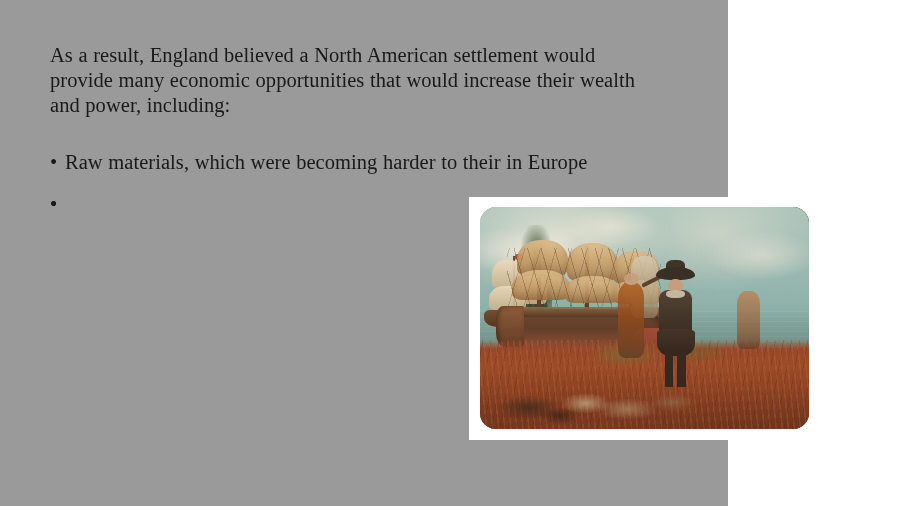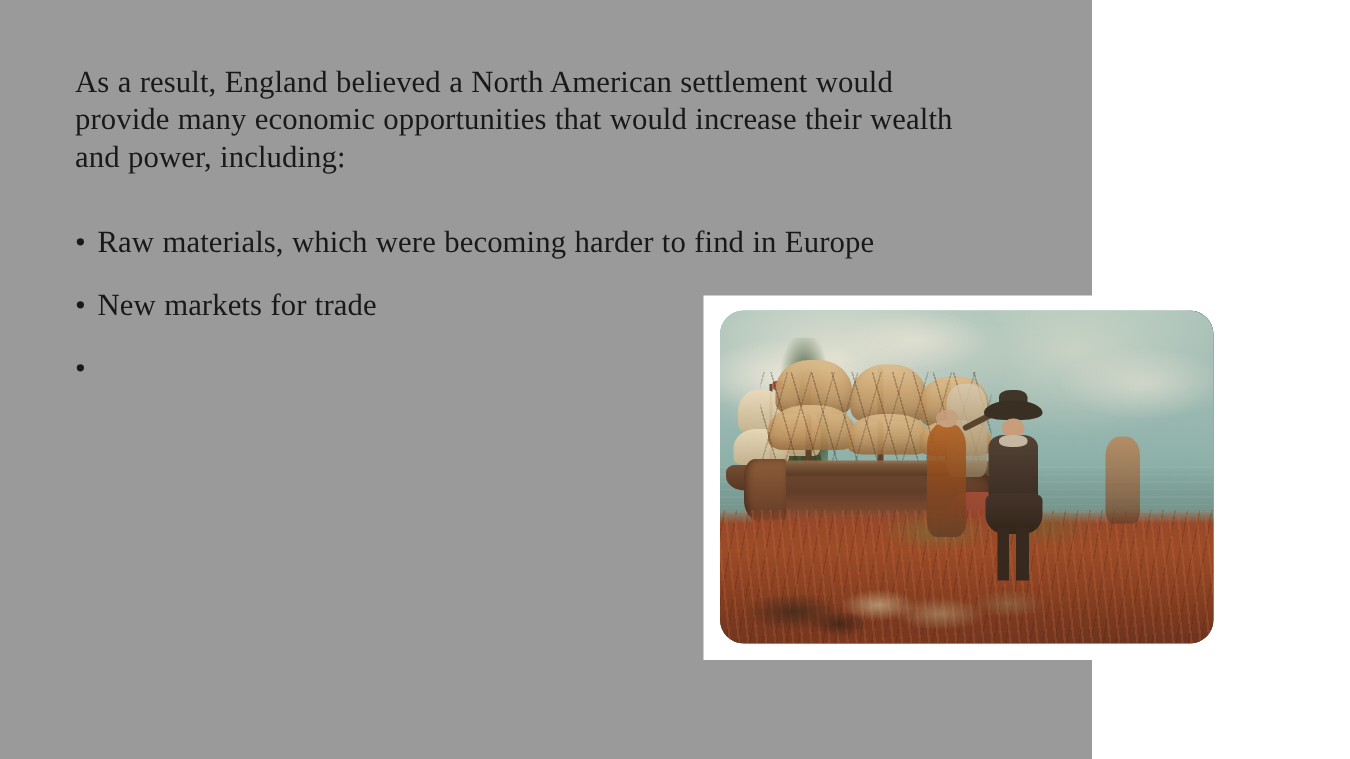--- a/index.html
+++ b/index.html
@@ -436,25 +436,24 @@
 
 <div id="slide">
 
   <div id="text-block">
 
     <p id="intro-paragraph">As a result, England believed a North American settlement would provide many economic opportunities that would increase their wealth and power, including:</p>
 
     <ul id="bullet-list">
       <li id="bullet-item-0">
         <span class="bullet-glyph">•</span>
-        <span>Raw materials, which were becoming harder to find in Europe</span>
+        <span>Raw materials, which were becoming harder to their in Europe</span>
       </li>
       <li id="bullet-item-1">
         <span class="bullet-glyph">•</span>
-        <span>New markets for trade</span>
       </li>
       <li id="bullet-item-2">
         <span class="bullet-glyph">•</span>
       </li>
     </ul>
 
   </div>
 
   <div id="picture-frame">
     <div id="picture">

